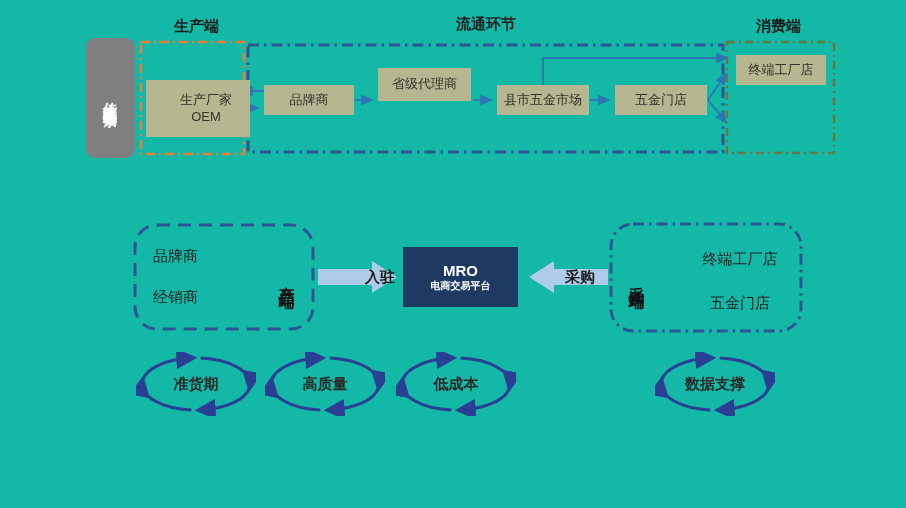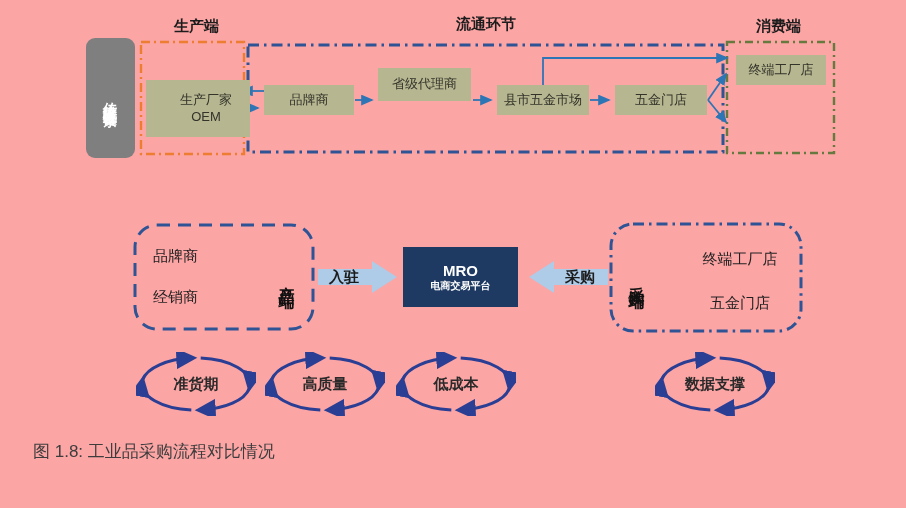--- a/index.html
+++ b/index.html
@@ -1,17 +1,17 @@
 <!DOCTYPE html>
 <html><head>
 <meta charset="utf-8">
 <style>
   html,body{margin:0;padding:0;background:#ffffff;}
   body{font-family:"Liberation Sans","DejaVu Sans",sans-serif;}
-  #canvas{position:relative;width:906px;height:508px;background:#fca5a5;overflow:hidden;}
+  #canvas{position:relative;width:906px;height:508px;background:#14b8a6;overflow:hidden;}
   .abs{position:absolute;}
   .seclabel{font-size:15px;font-weight:600;color:#1c1c1c;text-align:center;white-space:nowrap;}
   .node{background:#b6b691;color:#33332a;font-size:13px;display:flex;align-items:center;justify-content:center;text-align:center;line-height:1.25;flex-direction:column;}
   .sidebar{background:#7f7f7f;border-radius:9px;display:flex;align-items:center;justify-content:center;}
   .sidebar .vlabel{writing-mode:vertical-rl;text-orientation:upright;color:#ffffff;font-size:14px;font-weight:600;letter-spacing:2px;}
   .vbold{writing-mode:vertical-rl;text-orientation:upright;font-size:16px;font-weight:700;color:#111111;letter-spacing:3px;display:flex;align-items:center;justify-content:center;}
   .itemtext{font-size:15px;color:#1f1f1f;white-space:nowrap;}
   .blockarrow-label{font-size:15px;font-weight:600;color:#1c1c1c;text-align:center;}
   .platform{background:#1e3a62;color:#ffffff;display:flex;flex-direction:column;align-items:center;justify-content:center;}
   .platform .l1{font-size:15px;font-weight:700;}
@@ -72,21 +72,21 @@
   <div class="abs node" style="left:615px;top:85px;width:92px;height:30px;">五金门店</div>
   <div class="abs node" style="left:736px;top:55px;width:90px;height:30px;">终端工厂店</div>
 
   <div class="abs itemtext" style="left:153px;top:247px;width:70px;">品牌商</div>
   <div class="abs itemtext" style="left:153px;top:288px;width:70px;">经销商</div>
   <div class="abs vbold" style="left:272px;top:240px;width:28px;height:76px;">产品端</div>
 
   <svg class="abs" style="left:318px;top:260px;" width="80" height="34" viewBox="0 0 80 34">
     <polygon points="0,9 54,9 54,1 79,17 54,33 54,25 0,25" fill="#aecbe8"></polygon>
   </svg>
-  <div class="abs blockarrow-label" style="left:316px;top:268px;width:56px;">入驻</div>
+  <div class="abs blockarrow-label" style="left:316px;top:268px;width:56px;padding-left:36px;">入驻</div>
 
   <div class="abs platform" style="left:403px;top:247px;width:115px;height:60px;">
     <span class="l1">MRO</span>
     <span class="l2">电商交易平台</span>
   </div>
 
   <svg class="abs" style="left:528px;top:260px;" width="80" height="34" viewBox="0 0 80 34">
     <polygon points="80,9 26,9 26,1 1,17 26,33 26,25 80,25" fill="#aecbe8"></polygon>
   </svg>
   <div class="abs blockarrow-label" style="left:552px;top:268px;width:56px;">采购</div>
@@ -153,15 +153,14 @@
         <g stroke="#2a3e94" stroke-width="3" fill="none">
           <path d="M 6.8 27.5 A 54 26 0 0 1 55.3 6.1" marker-end="url(#ca4)"></path>
           <path d="M 64.7 6.1 A 54 26 0 0 1 113.8 34.3" marker-end="url(#ca4)"></path>
           <path d="M 113.2 36.5 A 54 26 0 0 1 64.7 57.9" marker-end="url(#ca4)"></path>
           <path d="M 55.3 57.9 A 54 26 0 0 1 6.2 29.7" marker-end="url(#ca4)"></path>
         </g>
       </svg>
     <div class="cycle-label">数据支撑</div>
   </div>
 
-  <div class="abs caption" style="left:33px;top:440px;">图 1.8: 工业品采购流程对比情况</div>
 
 </div>
 
 </body></html>

